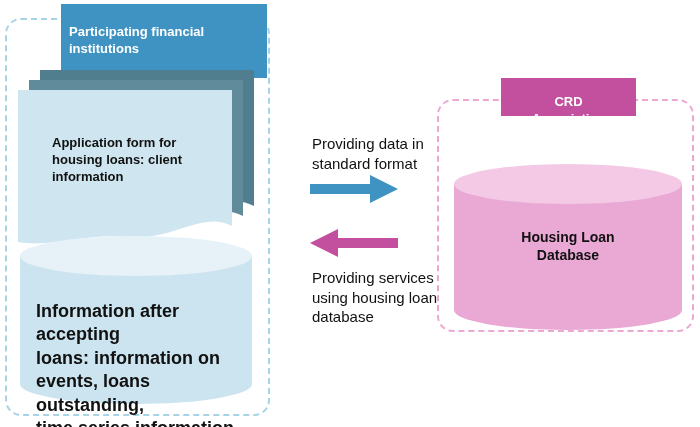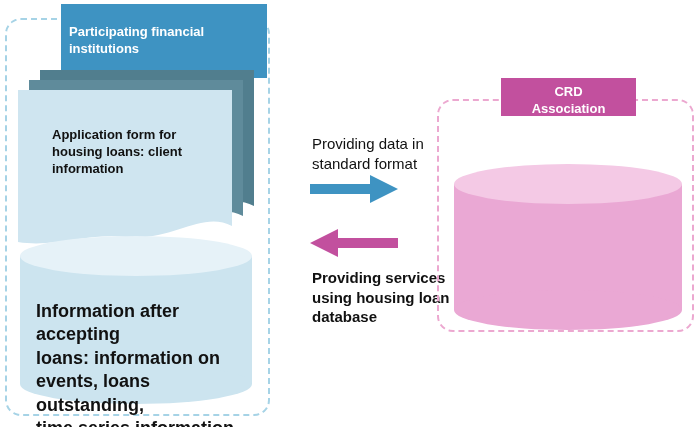--- a/index.html
+++ b/index.html
@@ -37,28 +37,28 @@
     line-height: 1.3;
   }
   .left-header {
     left: 30px; top: 4px; width: 206px; min-height: 40px;
     padding: 20px 8px;
     text-align: left;
     margin-left: 31px;
   }
   .right-header {
     left: 501px; top: 78px; width: 135px; height: 38px;
-    padding: 6px 4px;
+    padding: 16px 4px;
     text-align: center;
   }
 
   
   .doc-stack { position: absolute; left: 14px; top: 60px; width: 262px; height: 200px; }
   .doc-text {
-    position: absolute; left: 52px; top: 127px; width: 185px;
+    position: absolute; left: 52px; top: 135px; width: 185px;
     font-size: 13px; font-weight: bold; line-height: 1.3; color: #111111;
   }
 
   
   .cyl-left  { position: absolute; left: 18px;  top: 236px; width: 236px; height: 170px; }
   .cyl-right { position: absolute; left: 452px; top: 164px; width: 232px; height: 168px; }
   .cyl-left-text {
     position: absolute; left: 36px; top: 300px; width: 205px;
     font-size: 18px; font-weight: bold; line-height: 1.3; color: #111111;
   }
@@ -69,21 +69,21 @@
 
   
   .arrow { position: absolute; width: 90px; height: 34px; }
   .arrow-right { left: 310px; top: 172px; }
   .arrow-left  { left: 310px; top: 226px; }
   .arrow-label {
     position: absolute; width: 140px;
     font-size: 15px; line-height: 1.3; color: #111111;
   }
   .label-top    { left: 312px; top: 134px; }
-  .label-bottom { left: 312px; top: 268px; font-weight: bold; }
+  .label-bottom { left: 312px; top: 268px; }
 </style>
 </head>
 <body>
 
 <div id="stage">
 
   <div class="dashed-box left" style="border-color: rgb(166, 211, 230);"></div>
 
   <div class="group-header left-header preline" style="background-color: rgb(62, 147, 194);">Participating financial
 institutions</div>
@@ -128,14 +128,16 @@
 
   <div class="group-header right-header preline" style="background-color: rgb(194, 80, 158);">CRD
 Association</div>
 
   <svg class="cyl-right" viewBox="0 0 232 168">
     <rect x="2" y="20" width="228" height="126" fill="#EAA8D4"></rect>
     <ellipse cx="116" cy="146" rx="114" ry="20" fill="#EAA8D4"></ellipse>
     <ellipse cx="116" cy="20" rx="114" ry="20" fill="#F4C9E5"></ellipse>
   </svg>
 
+  <div class="cyl-right-text preline">Housing Loan
+Database</div>
 
 </div>
 
 </body></html>

